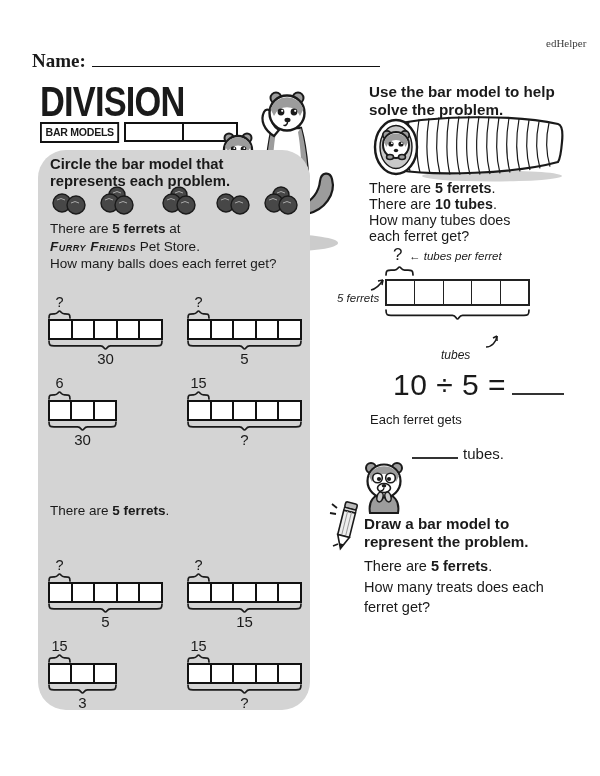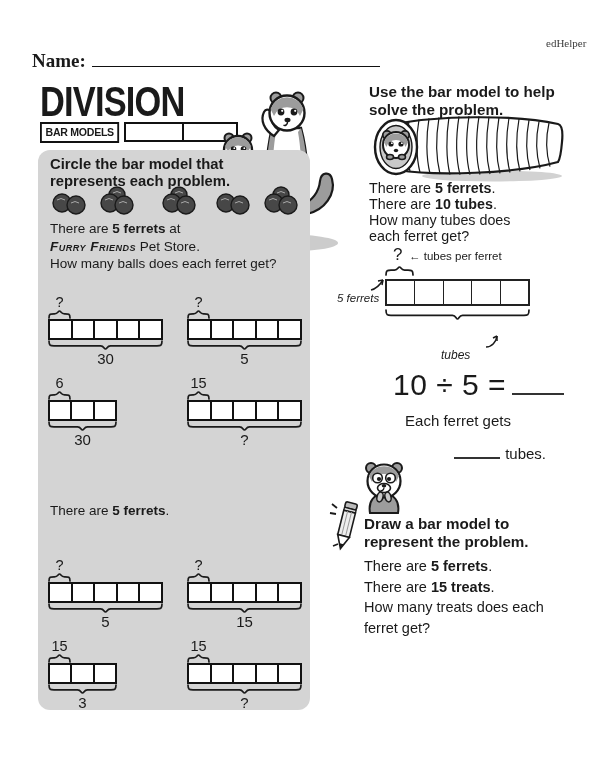--- a/index.html
+++ b/index.html
@@ -17,21 +17,21 @@
 
   .pagetitle{left:40px;top:80px;font-size:43px;font-weight:900;letter-spacing:-1px;line-height:1;
              transform:scaleX(.8);transform-origin:left top}
   .tagstrip{left:40px;top:122px;display:flex}
   .tagcell{border:2px solid #111;height:16px;box-sizing:content-box;background:#fff}
   .tagcell.lbl{padding:1px 4px 0 4px;font-size:11.5px;font-weight:bold;letter-spacing:-.3px;line-height:15px;
                transform:scaleX(.92);transform-origin:left top}
   .tagcell.e1{width:56px;margin-left:-2px}
   .tagcell.e2{width:52px;margin-left:-2px}
 
-  .graybox{left:38px;top:150px;width:272px;height:560px;background:#d4d4d4;border-radius:12px}
+  .graybox{left:38px;top:150px;width:272px;height:560px;background:#d4d4d4;border-radius:28px}
   .instruction{left:12px;top:6px;width:244px;font-weight:bold;font-size:14.8px;line-height:16.5px}
   .balls{left:8px;top:34px}
   .p1text{left:12px;top:70px;font-size:13.5px;line-height:17.6px}
   .p1models{left:10px;top:145px;width:254px;height:158px}
   .p2text{left:12px;top:352px;font-size:13.5px;line-height:17.6px}
   .p2models{left:10px;top:408px;width:254px;height:158px}
 
   .bm{position:absolute;display:flex;flex-direction:column;align-items:flex-start}
   .models > .bm:nth-child(1){left:0;top:0}
   .models > .bm:nth-child(2){left:139px;top:0}
@@ -45,36 +45,36 @@
   .bm-bottom{font-size:15px;text-align:center;height:16px;line-height:17px}
 
   .ferrets{left:210px;top:86px}
   .tubeillus{left:364px;top:112px}
 
   .rhead{left:369px;top:83px;width:190px;font-weight:bold;font-size:15.2px;line-height:17.5px}
   .rfacts{left:369px;top:181px;width:164px;font-size:14.3px;line-height:15.9px}
 
   .rfig{left:337px;top:248px;width:218px;height:120px}
   .rfig .q{left:56px;top:-3px;font-size:17px}
-  .rfig .note{left:72px;top:2px;font-size:11.5px}
+  .rfig .note{left:72px;top:2px;font-style:italic;font-size:11.5px}
   .rfig .brace-top{left:48px;top:18px;line-height:0}
   .rfig .leftnote{left:0;top:44px;font-style:italic;font-size:11.5px}
   .rfig .leftarrow{left:33px;top:29px}
   .rfig .rbar{left:48px;top:31px;width:145px;height:27px;display:flex;border:2px solid #222;background:#fff;box-sizing:border-box}
   .rfig .rbar > div{flex:1;border-right:1.8px solid #222}
   .rfig .rbar > div:last-child{border-right:none}
   .rfig .brace-bottom{left:48px;top:61px;line-height:0}
   .rfig .total{left:48px;top:73px;width:145px;text-align:center;font-size:21px}
   .rfig .unit{left:104px;top:100px;font-style:italic;font-size:12px}
   .rfig .totalarrow{left:147px;top:85px}
 
   .equation{left:393px;top:368px;font-size:30px;letter-spacing:.5px}
   .blank{display:inline-block;width:52px;border-bottom:2.5px solid #333;height:20px;margin-left:6px}
-  .ans1{left:370px;top:412px;width:176px;text-align:center;font-size:15px}
-  .ans2{left:370px;top:444px;width:176px;text-align:right;font-size:15px}
+  .ans1{left:370px;top:412px;width:176px;text-align:left;font-size:13px}
+  .ans2{left:370px;top:444px;width:176px;text-align:center;font-size:15px}
   .blank2{display:inline-block;width:46px;border-bottom:2px solid #333;height:13px;margin-right:5px}
 
   .thinker{left:356px;top:460px}
   .pencil{left:329px;top:498px}
   .drawhead{left:364px;top:515px;width:205px;font-weight:bold;font-size:15.2px;line-height:18px}
   .drawfacts{left:364px;top:556px;width:182px;font-size:14.5px;line-height:20.5px}
 </style>
 </head>
 <body>
 
@@ -464,15 +464,14 @@
     <path d="M15,13 L15,38 M19,13 L19,38" stroke="#999" stroke-width="1"></path>
     <path d="M11,38 L23,38 L17,51 Z" fill="#fff" stroke="#1a1a1a" stroke-width="1.6"></path>
     <path d="M15,46 L19,46 L17,51 Z" fill="#1a1a1a"></path>
   </g>
 </svg>
 </div>
 
 <div class="abs drawhead">Draw a bar model to represent the problem.</div>
 <div class="abs drawfacts wrap">
     <div class="tline"><span>There are </span><span class="b">5 ferrets</span><span>.</span></div>
-    <div class="tline"><span>There are </span><span class="b">15 treats</span><span>.</span></div>
     <div class="tline"><span>How many treats does each ferret get?</span></div>
   </div>
 
 </body></html>

